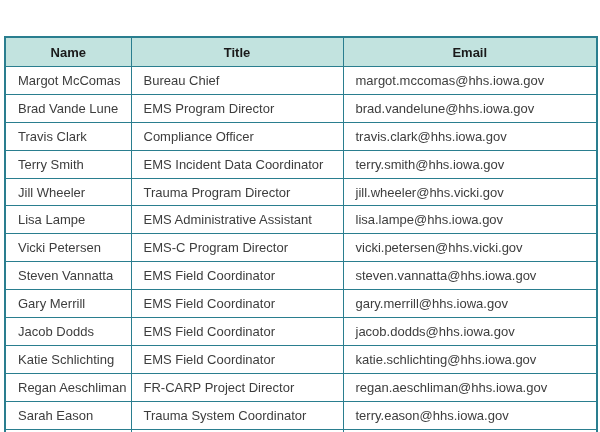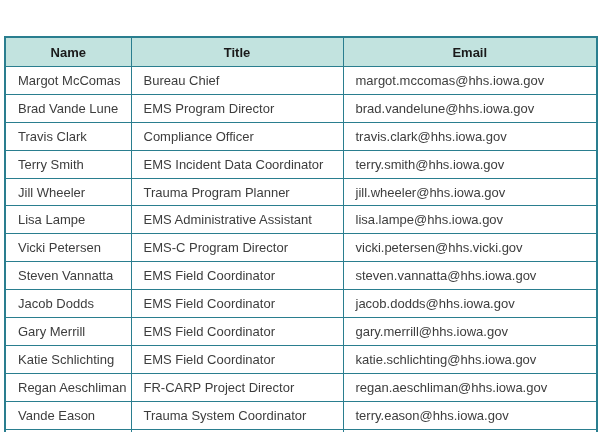--- a/index.html
+++ b/index.html
@@ -86,60 +86,60 @@
           <td>Compliance Officer</td>
           <td>travis.clark@hhs.iowa.gov</td>
         </tr>
         <tr>
           <td>Terry Smith</td>
           <td>EMS Incident Data Coordinator</td>
           <td>terry.smith@hhs.iowa.gov</td>
         </tr>
         <tr>
           <td>Jill Wheeler</td>
-          <td>Trauma Program Planner</td>
-          <td>jill.wheeler@hhs.iowa.gov</td>
+          <td>Trauma Program Director</td>
+          <td>jill.wheeler@hhs.vicki.gov</td>
         </tr>
         <tr>
           <td>Lisa Lampe</td>
           <td>EMS Administrative Assistant</td>
           <td>lisa.lampe@hhs.iowa.gov</td>
         </tr>
         <tr>
           <td>Vicki Petersen</td>
           <td>EMS-C Program Director</td>
           <td>vicki.petersen@hhs.vicki.gov</td>
         </tr>
         <tr>
           <td>Steven Vannatta</td>
           <td>EMS Field Coordinator</td>
           <td>steven.vannatta@hhs.iowa.gov</td>
         </tr>
         <tr>
+          <td>Gary Merrill</td>
+          <td>EMS Field Coordinator</td>
+          <td>gary.merrill@hhs.iowa.gov</td>
+        </tr>
+        <tr>
           <td>Jacob Dodds</td>
           <td>EMS Field Coordinator</td>
           <td>jacob.dodds@hhs.iowa.gov</td>
-        </tr>
-        <tr>
-          <td>Gary Merrill</td>
-          <td>EMS Field Coordinator</td>
-          <td>gary.merrill@hhs.iowa.gov</td>
         </tr>
         <tr>
           <td>Katie Schlichting</td>
           <td>EMS Field Coordinator</td>
           <td>katie.schlichting@hhs.iowa.gov</td>
         </tr>
         <tr>
           <td>Regan Aeschliman</td>
           <td>FR-CARP Project Director</td>
           <td>regan.aeschliman@hhs.iowa.gov</td>
         </tr>
         <tr>
-          <td>Vande Eason</td>
+          <td>Sarah Eason</td>
           <td>Trauma System Coordinator</td>
           <td>terry.eason@hhs.iowa.gov</td>
         </tr>
         <tr>
           <td>Nicolas Foss</td>
           <td>Epidemiologist</td>
           <td>nicoloas.foss@hhs.iowa.gov</td>
         </tr>
       </tbody>
   </table>

